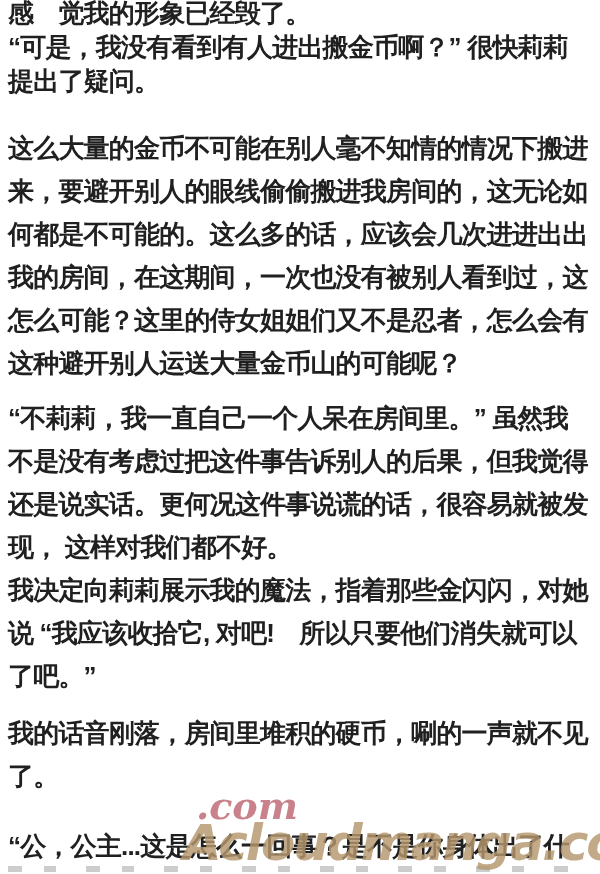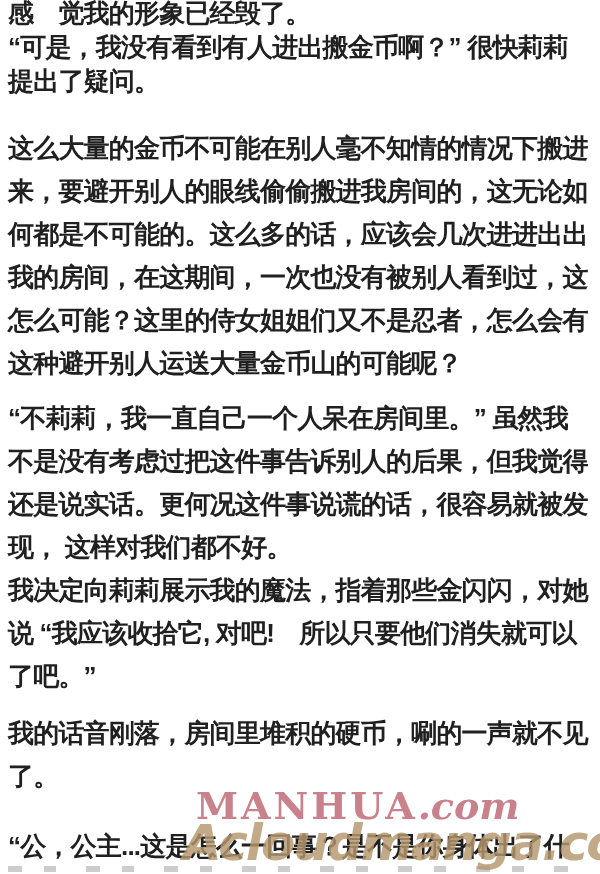--- a/index.html
+++ b/index.html
@@ -114,21 +114,20 @@
 还是说实话。更何况这件事说谎的话，很容易就被发
 现， 这样对我们都不好。</p>
   <p class="para p4">我决定向莉莉展示我的魔法，指着那些金闪闪，对她
 说 “我应该收拾它, 对吧!　所以只要他们消失就可以
 了吧。”</p>
   <p class="para p5">我的话音刚落，房间里堆积的硬币，唰的一声就不见
 了。</p>
   <p class="para p6">“公，公主...这是怎么一回事？是不是你身体出了什</p>
 
   <div class="wm1">
-      <span class="wm-manhua">MANHUA</span>
       <span class="wm-com">.com</span>
   </div>
 
   <div class="wm2">Acloudmanga.com</div>
 
   <div class="cutoff"></div>
 
 </div>
 
 </body></html>

